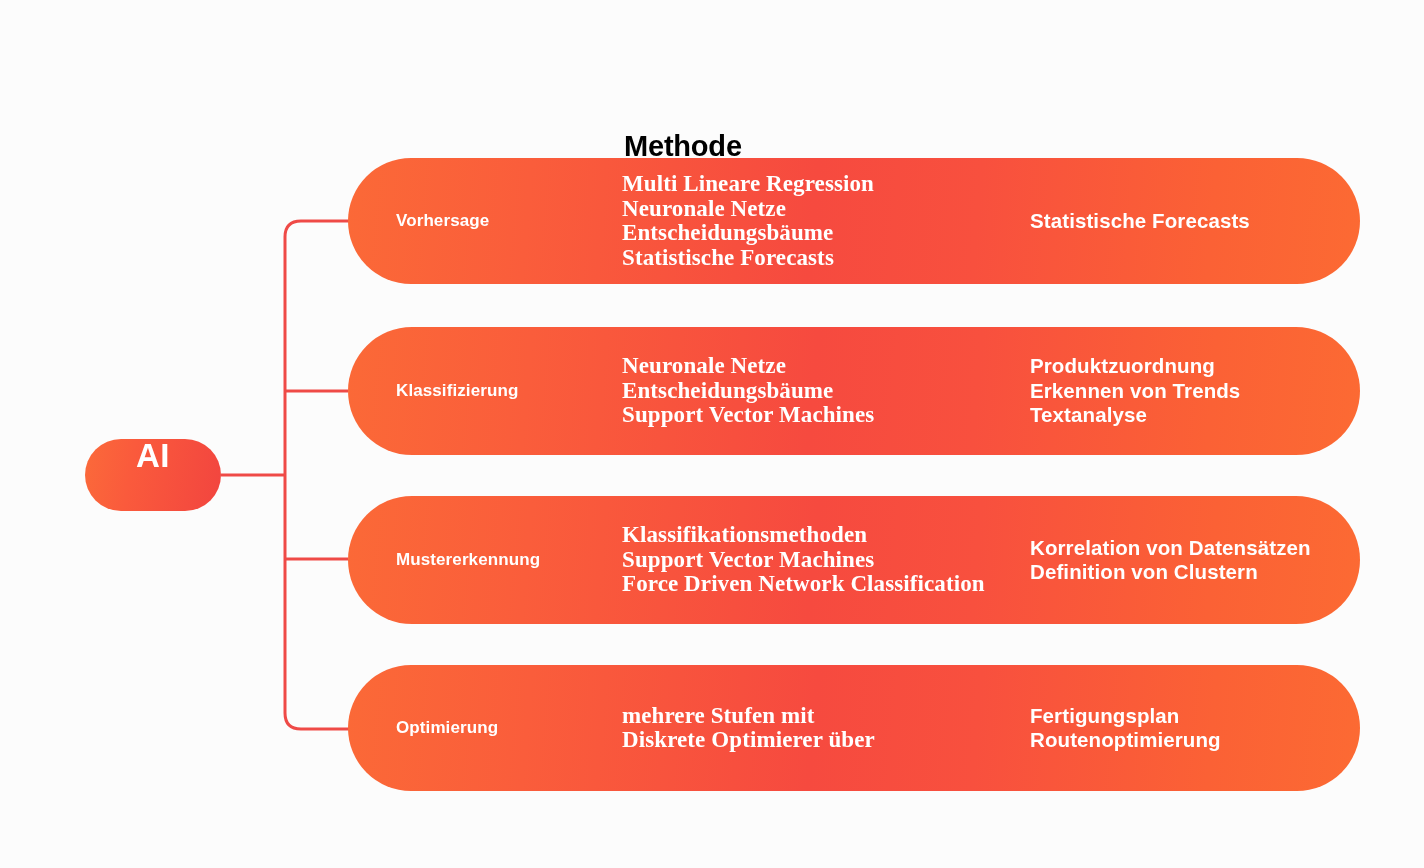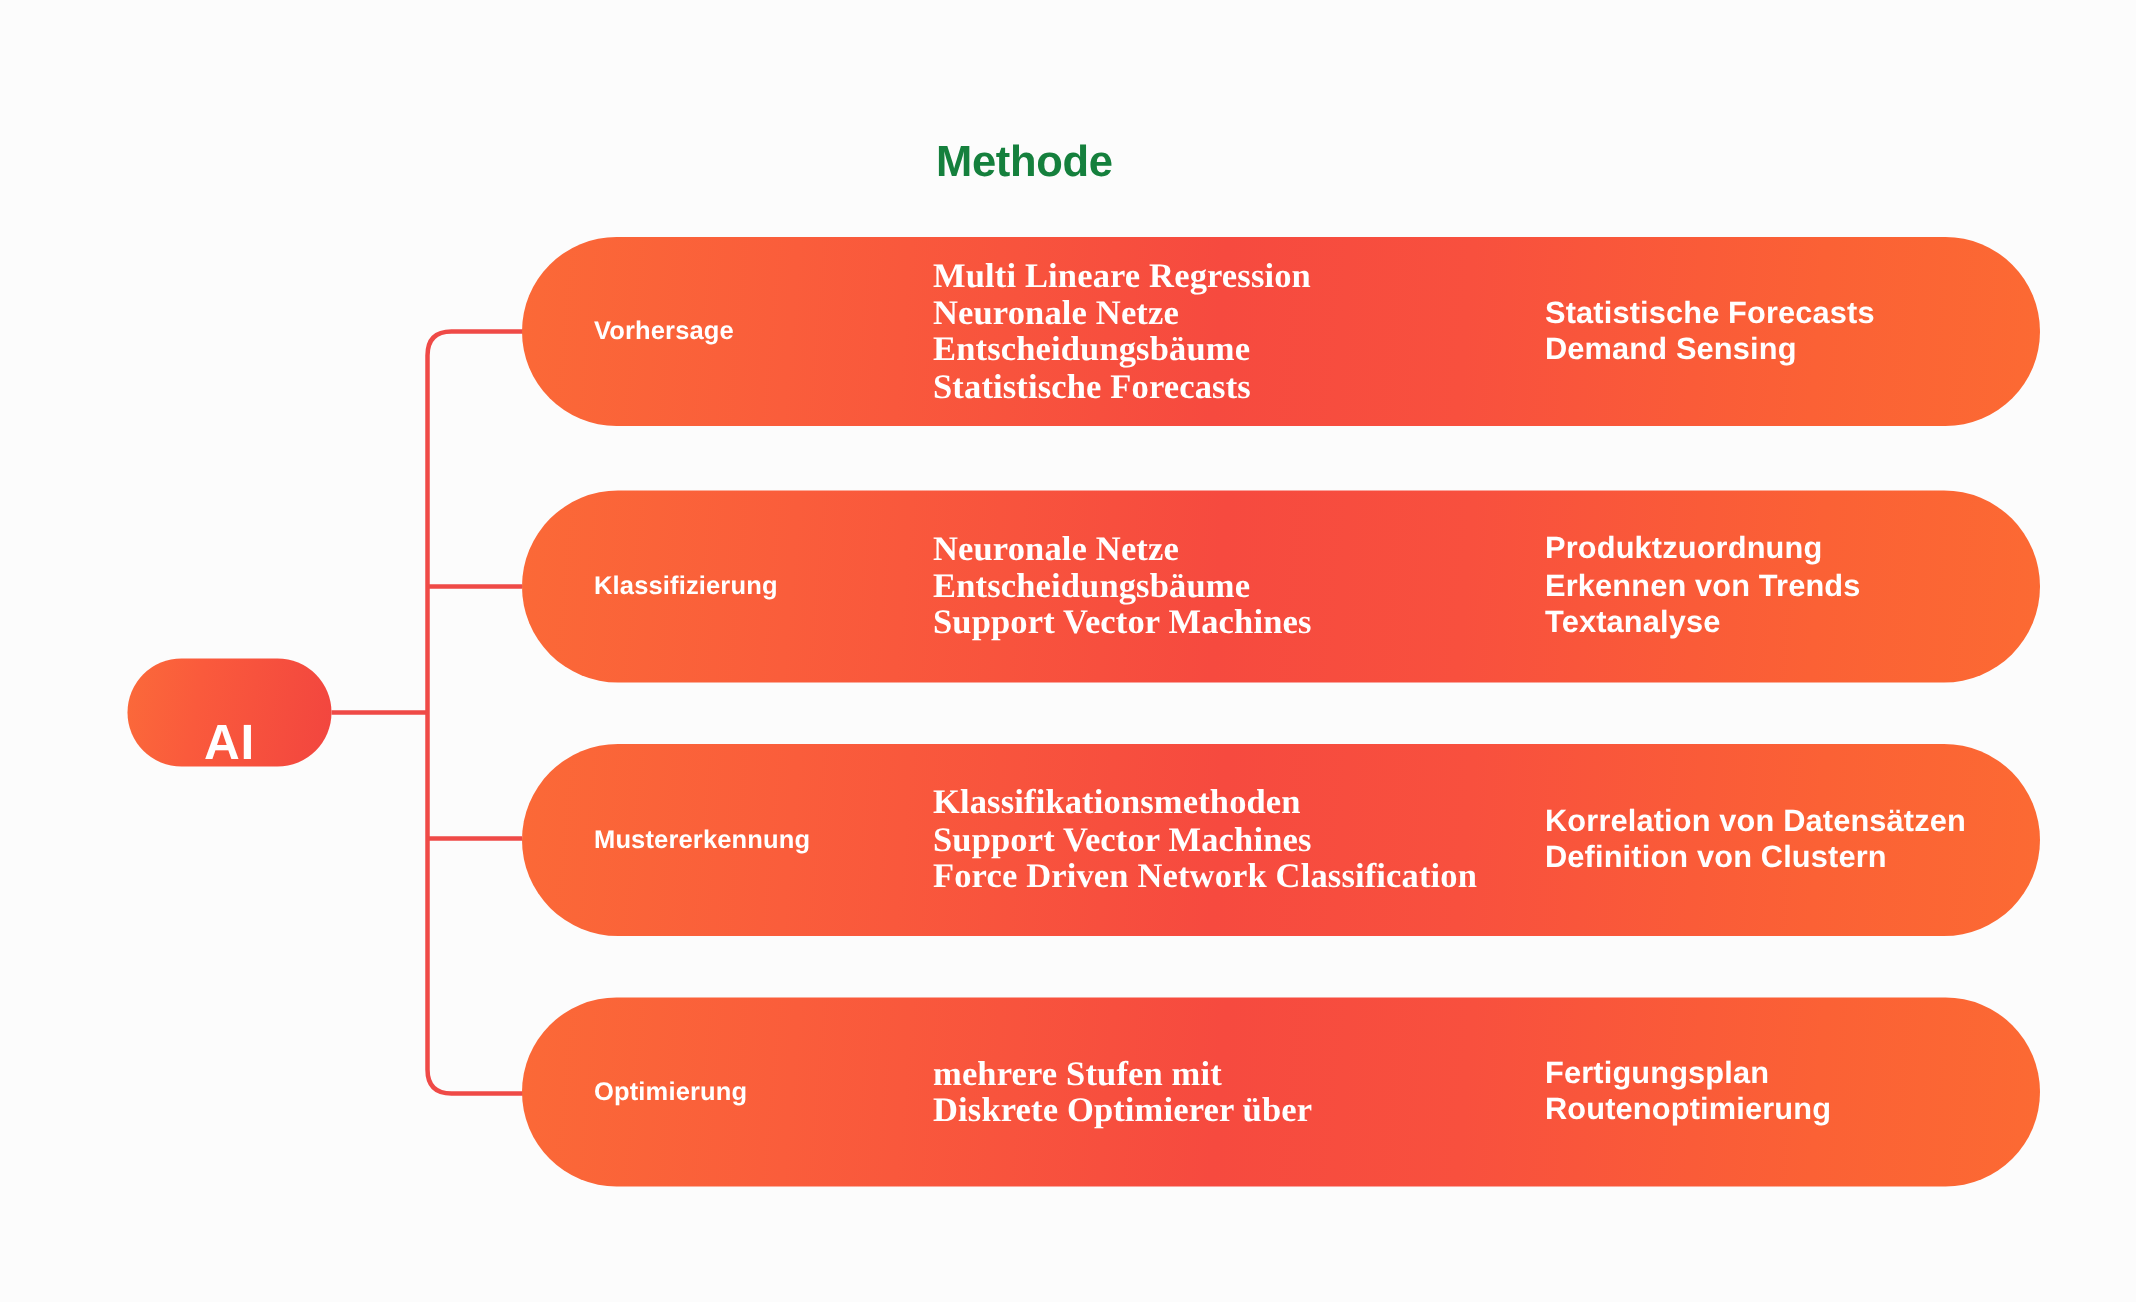--- a/index.html
+++ b/index.html
@@ -17,23 +17,24 @@
     position: relative;
     width: 1424px;
     height: 868px;
   }
 
   
   .col-head {
     position: absolute;
     font-size: 29px;
     font-weight: bold;
-    color: #15803d;
+    color: #000000;
     letter-spacing: -0.2px;
     white-space: nowrap;
+    margin-top: 38px;
   }
   #head-methode   { left: 624px; top: 92px; }
   #head-anwendung { left: 1029px; top: 92px; }
 
   
   #connectors {
     position: absolute;
     left: 0;
     top: 0;
     width: 1424px;
@@ -44,21 +45,21 @@
   
   #ai-node {
     position: absolute;
     left: 85px;
     top: 439px;
     width: 136px;
     height: 72px;
     border-radius: 36px;
     background: linear-gradient(100deg, #fb6a3a 0%, #fa5a3c 35%, #f2453f 100%);
     display: flex;
-    align-items: flex-end;
+    align-items: flex-start;
     justify-content: center;
   }
   #ai-node .ai-label {
     color: #ffffff;
     font-size: 33px;
     font-weight: bold;
     letter-spacing: 0.5px;
     line-height: 1;
   }
 
@@ -139,21 +140,20 @@
   <div class="row" id="row-0">
     <div class="row-category">Vorhersage</div>
     <div class="row-methods">
       <span class="line">Multi Lineare Regression</span>
       <span class="line">Neuronale Netze</span>
       <span class="line">Entscheidungsbäume</span>
       <span class="line">Statistische Forecasts</span>
     </div>
     <div class="row-apps">
       <span class="line">Statistische Forecasts</span>
-      <span class="line">Demand Sensing</span>
     </div>
   </div>
 
   <div class="row" id="row-1">
     <div class="row-category">Klassifizierung</div>
     <div class="row-methods">
       <span class="line">Neuronale Netze</span>
       <span class="line">Entscheidungsbäume</span>
       <span class="line">Support Vector Machines</span>
     </div>

